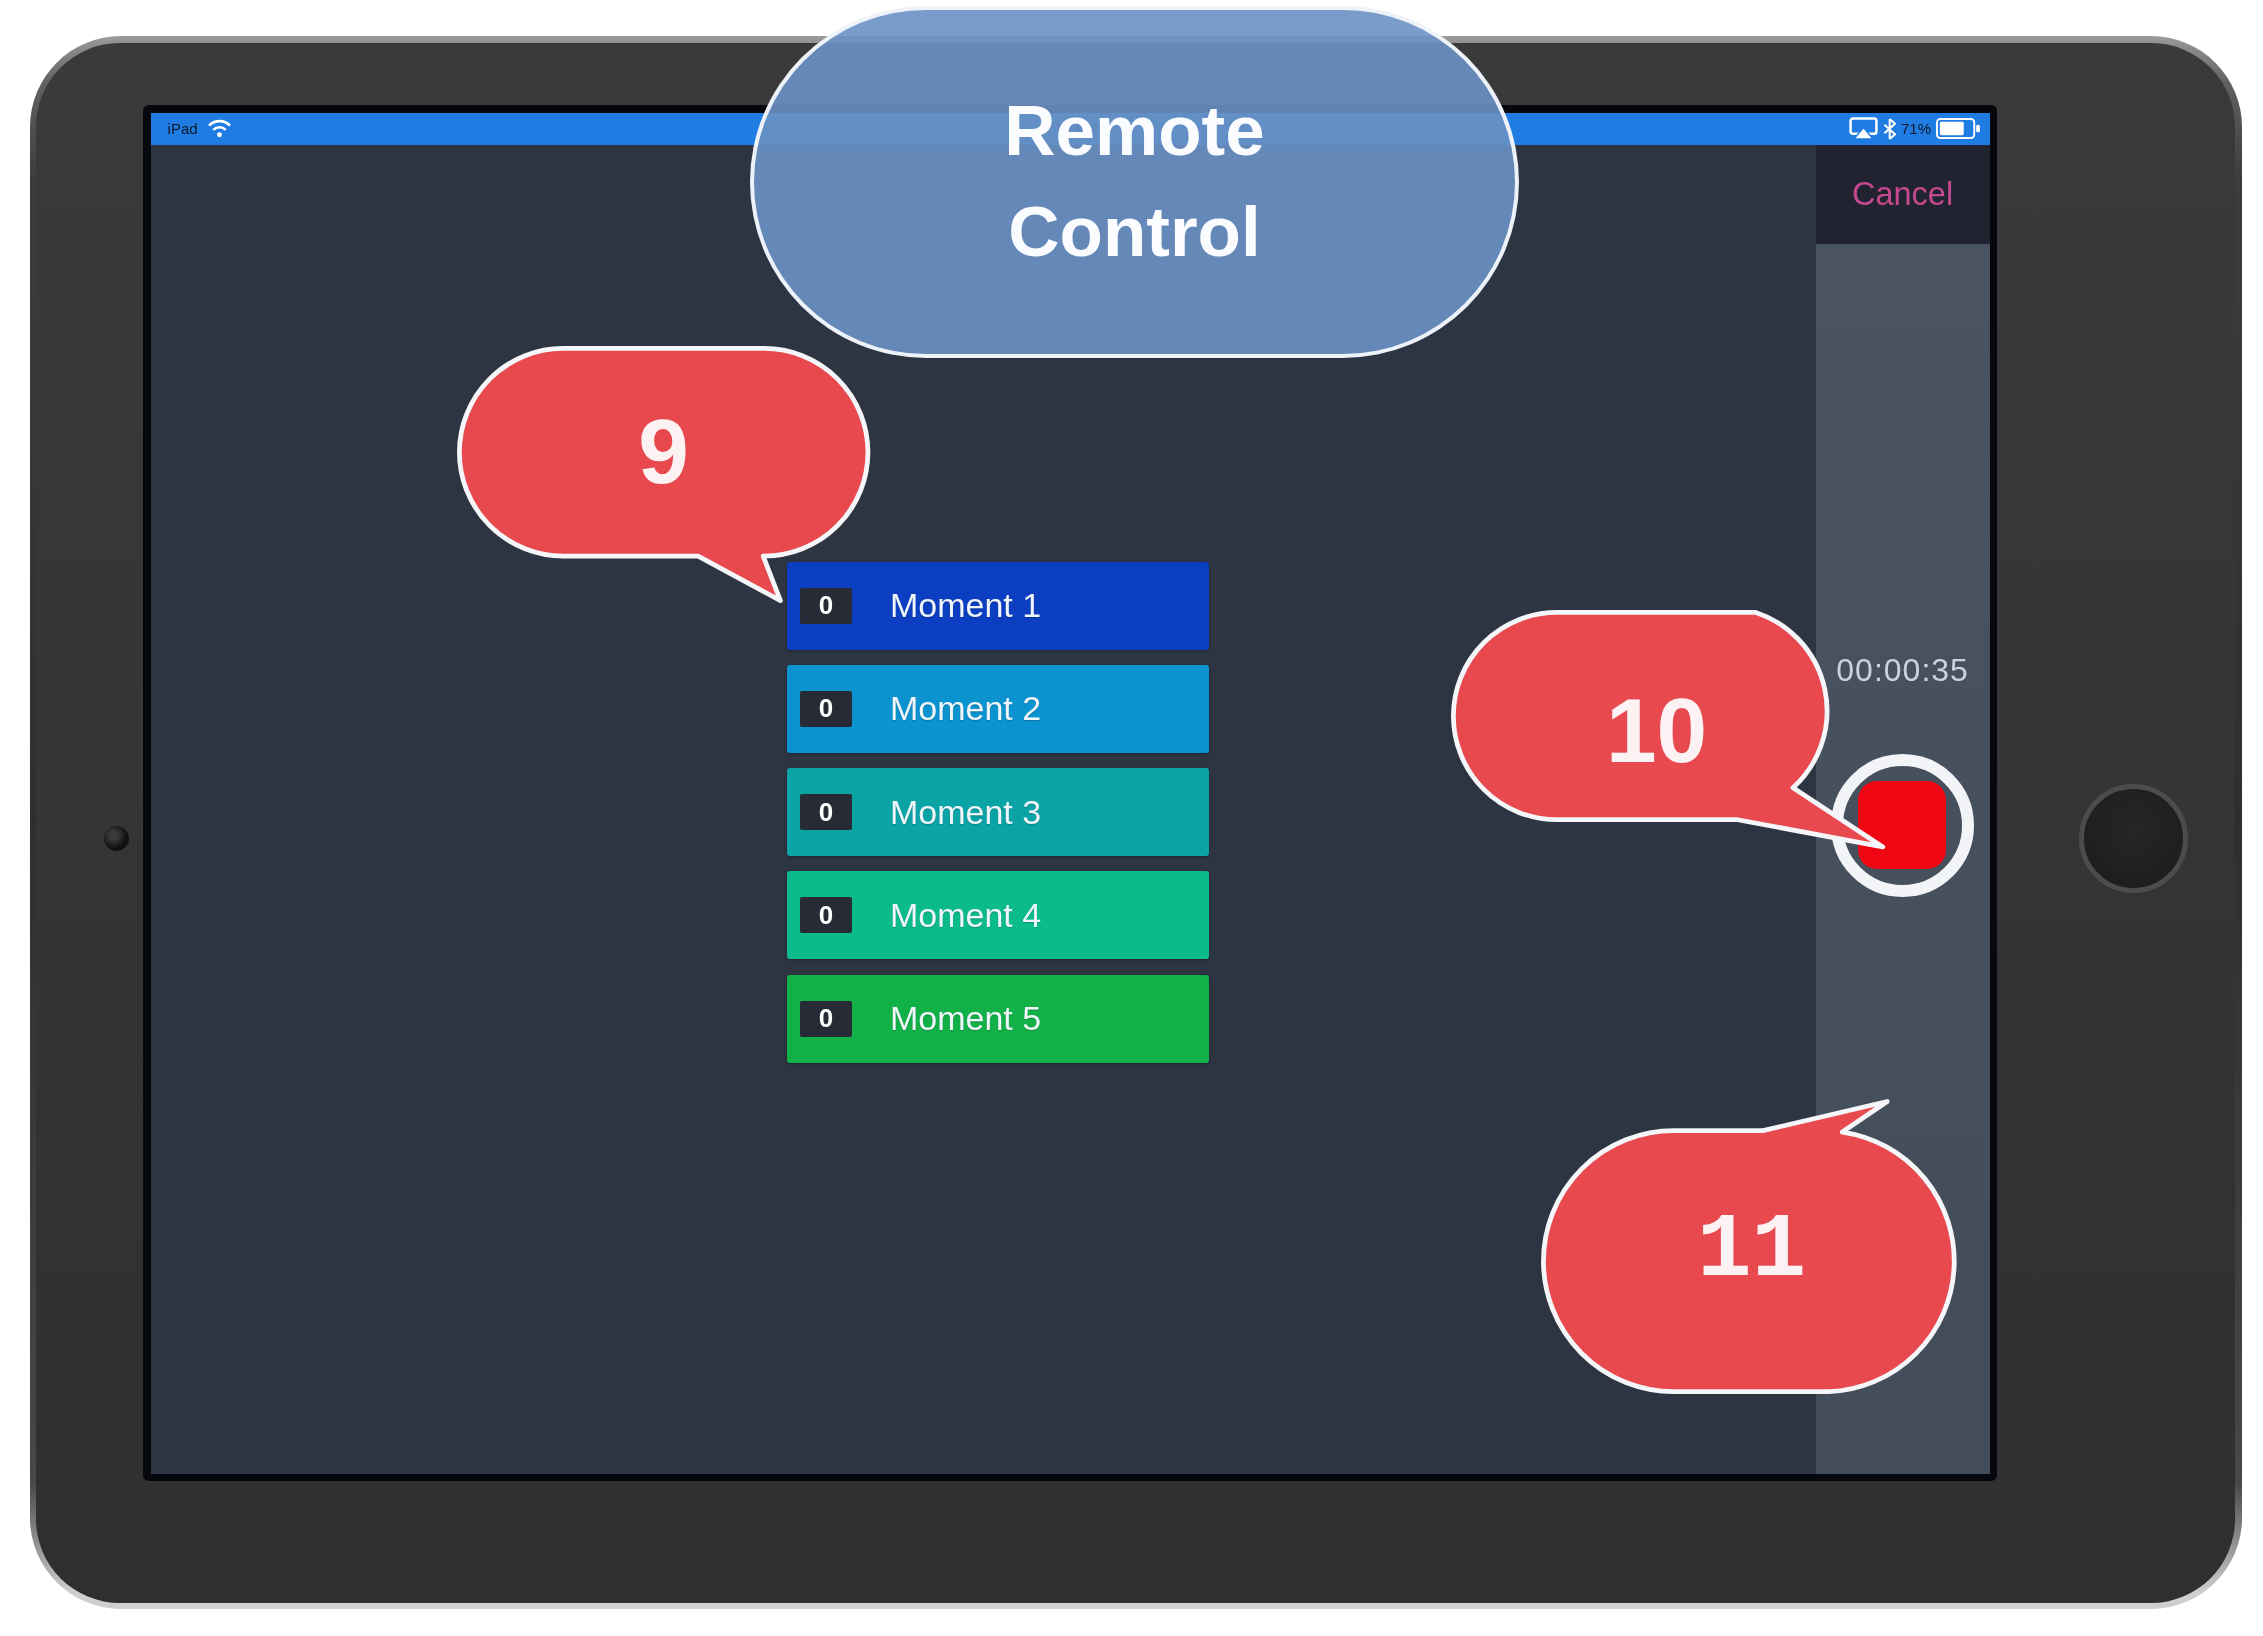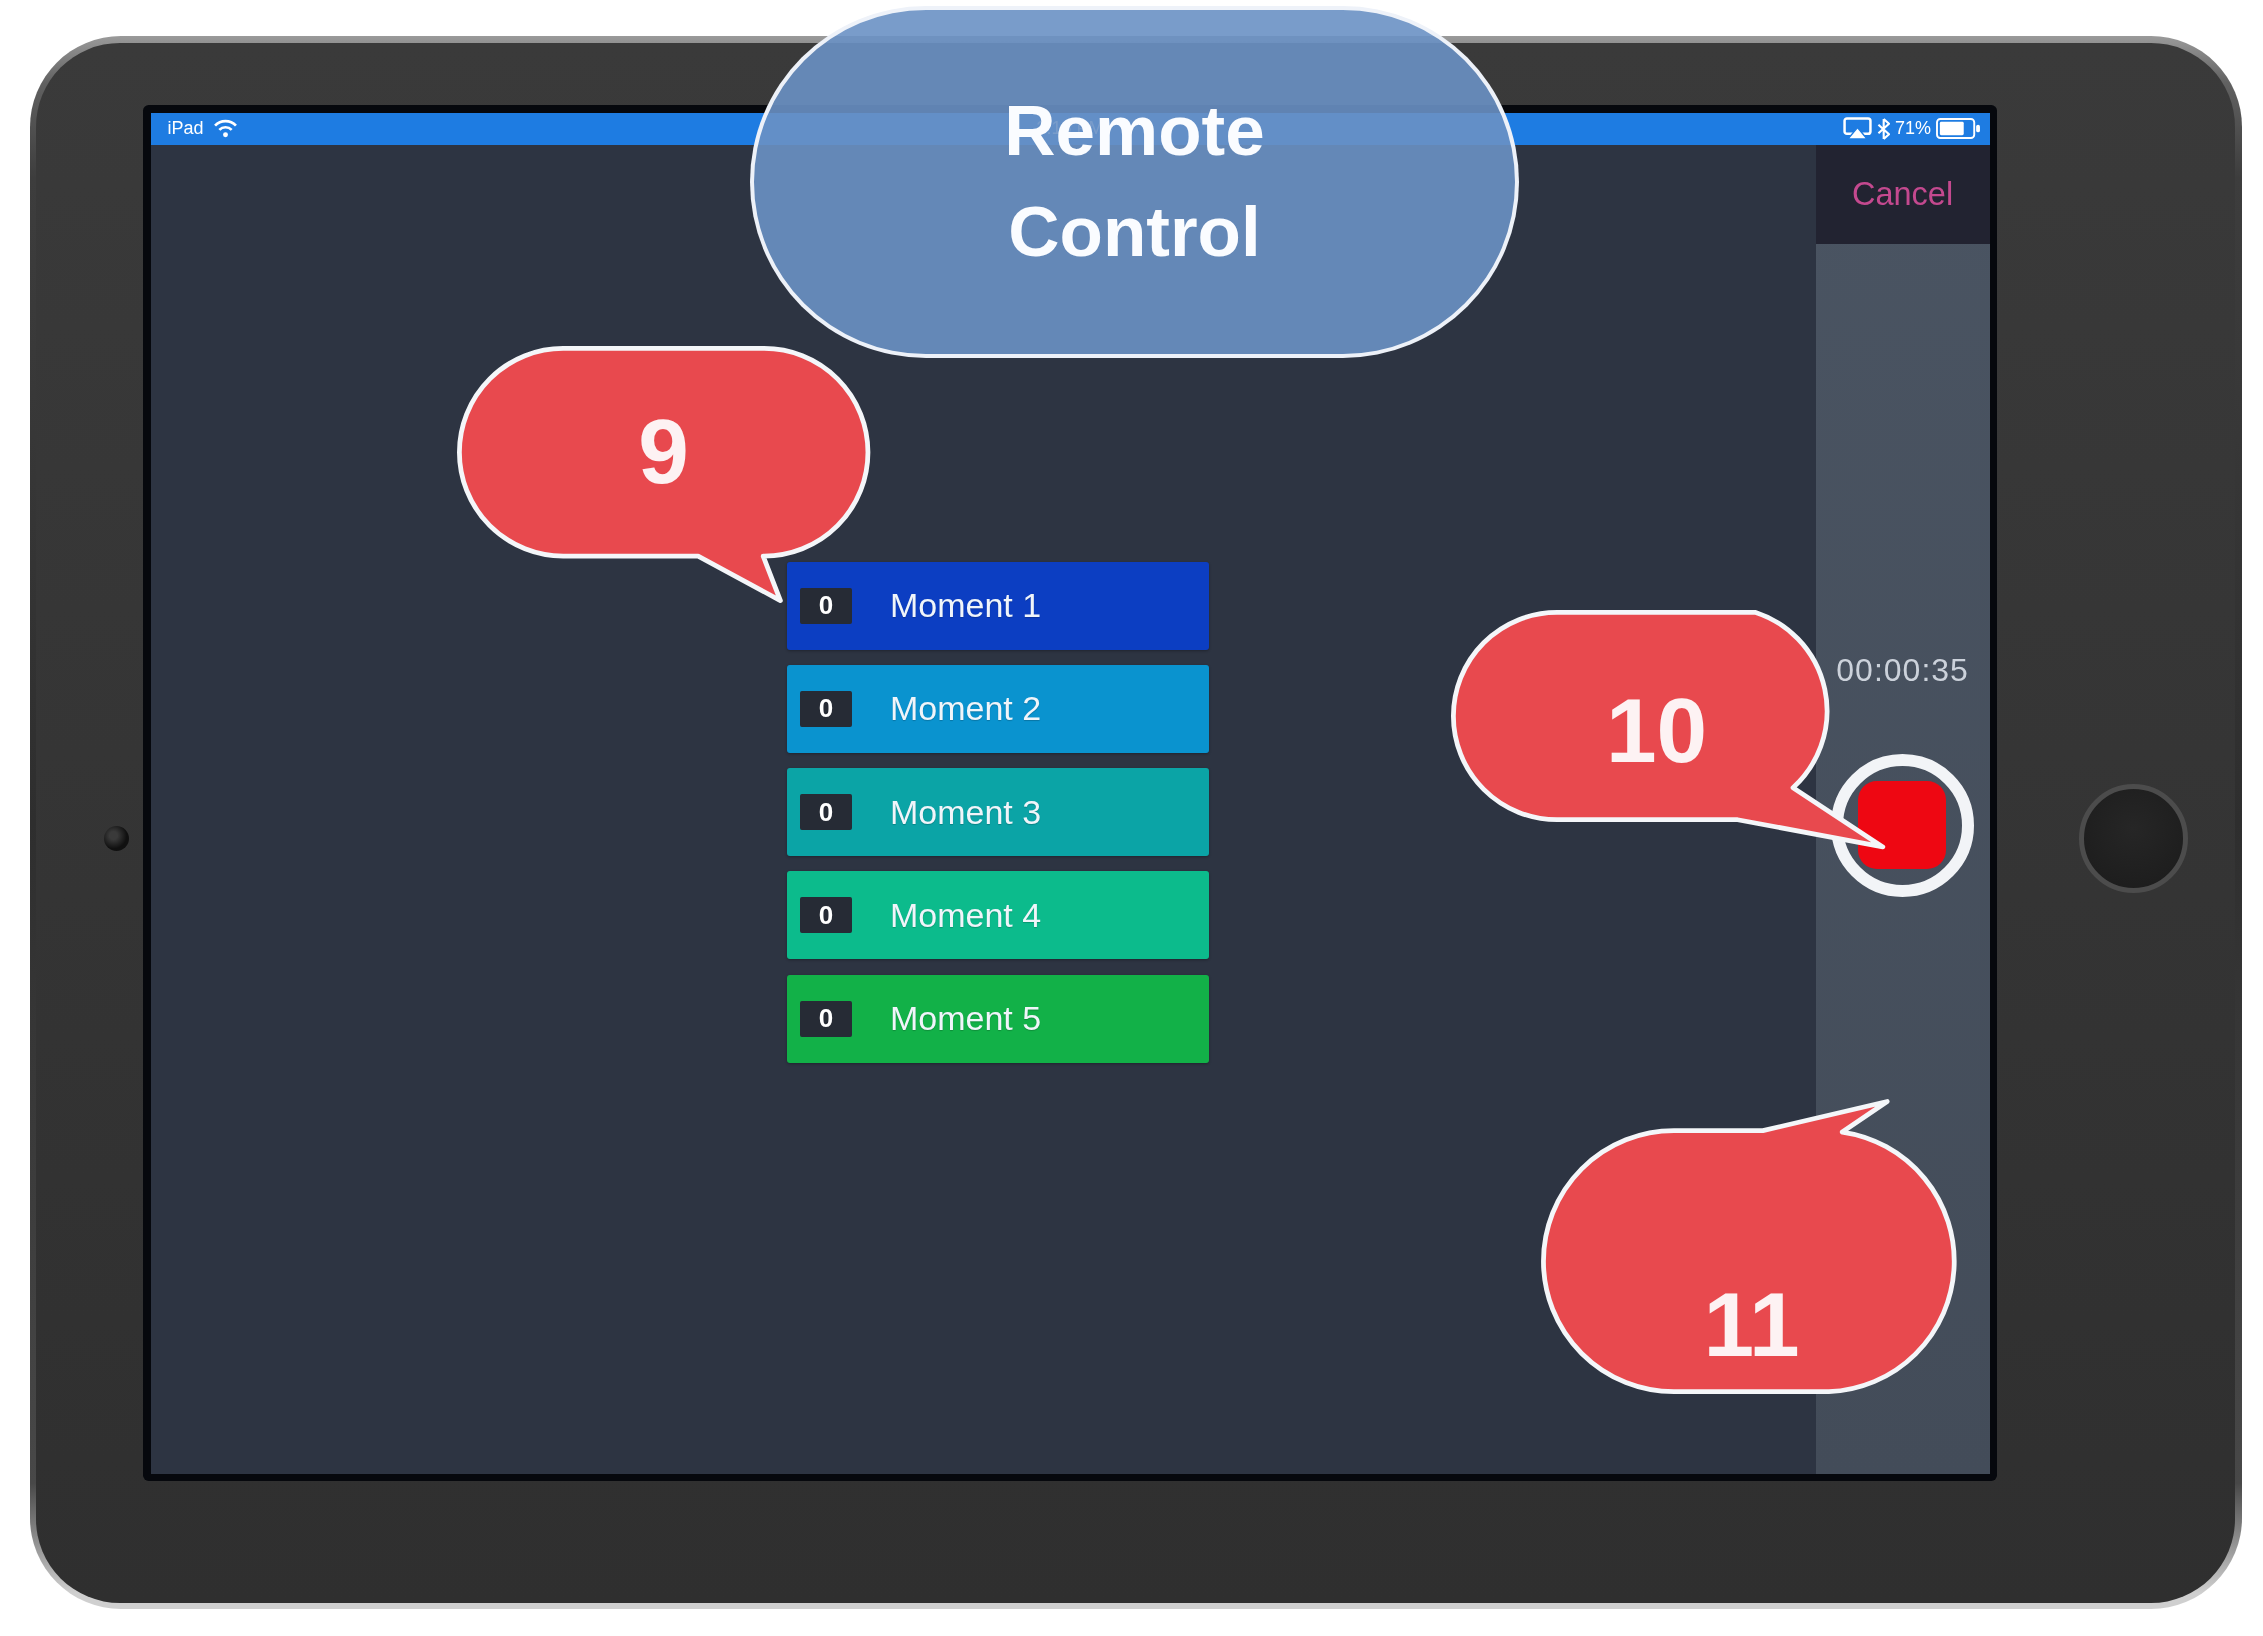--- a/index.html
+++ b/index.html
@@ -13,21 +13,21 @@
   .camera { position:absolute; left:68px; top:783px; width:25px; height:25px; border-radius:50%;
     background:radial-gradient(circle at 38% 38%, #3a3a3a 0 18%, #101010 60%); }
   .home-button { position:absolute; left:2043px; top:741px; width:109px; height:109px; border-radius:50%;
     border:5.7px solid #4c4c4c; background:radial-gradient(circle at 50% 40%, #262626, #1b1b1b); }
 
   
   .screen { position:absolute; left:143px; top:105px; width:1854px; height:1376px; background:#06080d; border-radius:5.7px; }
   .display { position:absolute; left:7.6px; top:7.6px; width:1839px; height:1361px; background:#2d3442; overflow:hidden; }
 
   
-  .statusbar { position:absolute; left:0; top:0; width:100%; height:32px; background:#1e7ce2; color:#ffffff; font-size:18px;text-decoration:underline; }
+  .statusbar { position:absolute; left:0; top:0; width:100%; height:32px; background:#1e7ce2; color:#0f172a; font-size:15px;text-decoration:underline; }
   .sb-left { position:absolute; left:17px; top:0; height:32px; display:flex; align-items:center; gap:9.6px; }
   .sb-center { position:absolute; left:0; right:0; top:0; height:32px; display:flex; align-items:center; justify-content:center; }
   .sb-right { position:absolute; right:9.6px; top:0; height:32px; display:flex; align-items:center; gap:5px; }
   .sb-right svg, .sb-left svg { display:block; }
 
   
   .sidebar { position:absolute; right:0; top:32px; width:174px; height:1330px;
     background:linear-gradient(180deg,#4a5462,#434c59); }
   .cancel-bar { position:absolute; top:0; left:0; width:100%; height:99px; background:#222331;
     color:#c4498f; font-size:32.5px; display:flex; align-items:center; justify-content:center; }
@@ -50,21 +50,21 @@
   .title-bubble { position:absolute; left:750px; top:5.7px; width:769px; height:352px; border-radius:176px;
     background:rgba(106,145,196,0.9); border:4.8px solid rgba(247,250,253,0.93); z-index:10;
     display:flex; flex-direction:column; align-items:center; justify-content:center;
     color:#fafcff; font-size:71px; font-weight:600; line-height:1.42; }
   .callout-svg { position:absolute; z-index:10; overflow:visible; }
   .callout-shape { fill:#e8494e; stroke:#f4f6f9; stroke-width:5px; stroke-linejoin:round; }
   .callout-num { position:absolute; z-index:11; display:flex; align-items:center; justify-content:center;
     color:#fdf2f3; font-size:91px; font-weight:bold; }
   #num9  { left:457px;  top:346px;  width:413px; height:212px; }
   #num10 { left:1451px; top:610px;  width:411px; height:242px; }
-  #num11 { left:1541px; top:1192px; width:421px; height:266px; }
+  #num11 { left:1541px; top:1117px; width:421px; height:266px;font-family:Liberation Mono, monospace; }
 </style>
 </head>
 <body>
 
 <div class="ipad-rim"></div>
 <div class="ipad">
   <div class="camera"></div>
   <div class="home-button"></div>
 </div>
 

